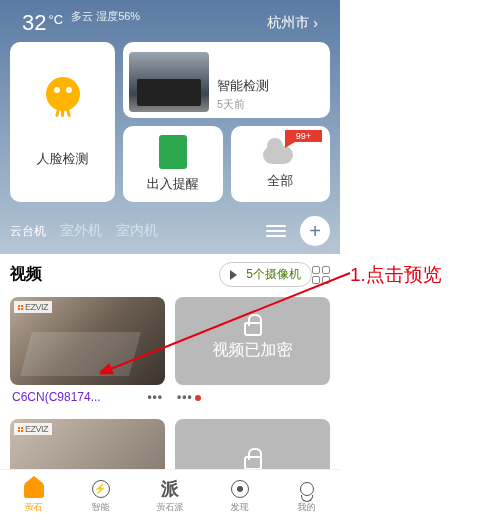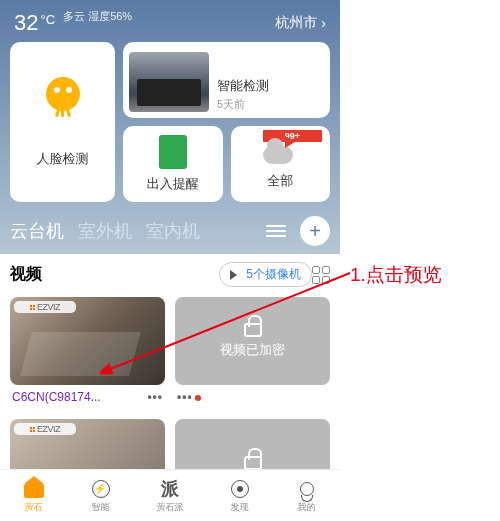--- a/index.html
+++ b/index.html
@@ -1,18 +1,18 @@
 <!DOCTYPE html>
 <html><head>
 <meta charset="utf-8">
 <style>
 * { box-sizing: border-box; margin: 0; padding: 0; }
 body { font-family: -apple-system, "PingFang SC", sans-serif; background: #fff; width: 500px; height: 521px; overflow: hidden; position: relative; }
 .phone { width: 340px; height: 521px; float: left; position: relative; overflow: hidden; background: linear-gradient(180deg, #5b7ba4 0%, #a3b8cc 40%, #d0d8e0 60%, #fff 80%); }
-.statusbar { display: flex; align-items: center; justify-content: space-between; padding: 10px 14px 6px; color: #fff; }
+.statusbar { display: flex; align-items: center; justify-content: space-between; padding: 10px 22px 6px; color: #fff; }
 .temp { font-size: 22px; font-weight: 500; display: flex; align-items: flex-start; }
 .temp .deg { font-size: 13px; margin-top: 2px; margin-left: 2px; }
 .weather-info { font-size: 11px; margin-left: 8px; line-height: 1.2; color: #e8eef4; }
 .city { font-size: 14px; display: flex; align-items: center; gap: 4px; }
 .card { background: #fff; border-radius: 10px; display: flex; flex-direction: column; align-items: center; justify-content: center; gap: 6px; position: relative; }
 .card.face { grid-row: 1 / span 2; }
 .card.smart { grid-column: 2; grid-row: 1; flex-direction: row; justify-content: flex-start; padding: 6px; gap: 8px; }
 .card.smart .thumb { width: 80px; height: 60px; background: linear-gradient(180deg,#9aa5b0 0%, #3a4552 70%, #888 100%); border-radius: 4px; position: relative; overflow:hidden; }
 .card.smart .thumb::after{content:"";position:absolute;inset:45% 10% 10% 10%;background:#222;border-radius:2px;}
 .card .lbl { font-size: 13px; color: #333; }
@@ -24,47 +24,47 @@
 .icon-face::before, .icon-face::after { content: ""; position: absolute; width: 6px; height: 6px; background: #fff; border-radius: 50%; top: 10px; }
 .icon-face::before { left: 8px; } .icon-face::after { right: 8px; }
 .leg1,.leg2,.leg3{position:absolute;width:3px;height:8px;background:#ffb400;border-radius:2px;bottom:-6px;}
 .leg1{left:10px;transform:rotate(15deg);} .leg2{left:15px;} .leg3{right:10px;transform:rotate(-15deg);}
 .icon-door { width: 28px; height: 34px; background: #2ea84f; border-radius: 3px; position: relative; }
 .icon-door::after { content: ""; position: absolute; right: -8px; top: 10px; border: 8px solid transparent; border-left-color: #2ea84f; }
 .icon-all { width: 34px; height: 28px; position: relative; }
 .icon-all .cloud { width: 30px; height: 18px; background: #c8c8c8; border-radius: 10px; position: absolute; bottom: 2px; }
 .icon-all .cloud::before{content:"";position:absolute;width:16px;height:16px;background:#c8c8c8;border-radius:50%;left:4px;top:-8px;}
 .icon-all .play { position: absolute; right: -4px; top: -2px; border: 6px solid transparent; border-left: 10px solid #e63a2d; }
-.badge99 { position: absolute; top: 4px; right: 8px; background: #e63a2d; color: #fff; font-size: 9px; border-radius: 0; padding: 1px 22px; font-weight: bold; }
+.badge99 { position: absolute; top: 4px; right: 8px; background: #e63a2d; color: #fff; font-size: 9px; border-radius: 0; padding: 1px 11px; }
 .tabs { display: flex; align-items: center; gap: 14px; padding: 14px 10px 8px; color: #e8eef4; }
-.tabs .tab { font-size: 18px; opacity: 0.7; }
-.tabs .tab.active { font-size: 18px; opacity: 1; color:#fff; }
+.tabs .tab { font-size: 14px; opacity: 0.7; }
+.tabs .tab.active { font-size: 12px; opacity: 1; color:#fff; }
 .tabs .spacer { flex: 1; }
 .tabs .hamburger { width: 20px; display: flex; flex-direction: column; gap: 3px; }
 .tabs .hamburger span { height: 2px; background: #fff; border-radius: 1px; }
 .tabs .add { width: 30px; height: 30px; background: #fff; border-radius: 50%; color: #5b7ba4; display: flex; align-items: center; justify-content: center; font-size: 20px; font-weight: 300; }
 .video-section { background: #fff; padding: 8px 10px 0; }
 .video-head { display: flex; align-items: center; }
 .video-head .title { font-size: 16px; font-weight: 600; flex: 1; }
-.cam-pill { border: 1px solid #ccc; border-radius: 14px; padding: 3px 10px; font-size: 12px; display: flex; align-items: center; gap: 4px; color: #3b82f6; }
+.cam-pill { border: 1px solid #ccc; border-radius: 14px; padding: 3px 10px; font-size: 12px; display: flex; align-items: center; gap: 4px; color: #4d7c0f; }
 .cam-pill .pb { width: 0; height: 0; border: 5px solid transparent; border-left: 7px solid #555; }
 .grid-icon { width: 18px; height: 18px; display: grid; grid-template: 1fr 1fr / 1fr 1fr; gap: 2px; }
 .grid-icon span { border: 1.5px solid #888; border-radius: 2px; }
 .video-grid { display: grid; grid-template-columns: 1fr 1fr; gap: 10px; margin-top: 10px; }
 .video-item { display: flex; flex-direction: column; }
 .video-thumb { height: 88px; border-radius: 8px; position: relative; overflow: hidden; background: #aaa; }
 .vt1 { background: linear-gradient(135deg, #b8a898 0%, #6d5f52 50%, #3a342e 100%); }
 .vt1::after{content:"";position:absolute;inset:40% 20% 10% 10%;background:rgba(255,255,255,0.15);transform:skewX(-15deg);}
 .vt2 { background: #b9b9b9; display: flex; align-items: center; justify-content: center; flex-direction: column; gap: 4px; }
 .vt3 { background: linear-gradient(135deg,#c9bdb0, #7d7268); }
 .vt4 { background: #b9b9b9; display:flex;align-items:center;justify-content:center;}
 .lock-i { width: 18px; height: 14px; border: 2px solid #fff; border-radius: 3px; position: relative; }
 .lock-i::before { content: ""; position: absolute; width: 10px; height: 10px; border: 2px solid #fff; border-bottom: none; border-radius: 6px 6px 0 0; top: -10px; left: 2px; }
-.enc-txt { color: #fff; font-size: 13px; }
-.brand-badge { position: absolute; top: 4px; left: 4px; background: rgba(255,255,255,0.85); border-radius: 5px; font-size: 9px; padding: 1px 16px; color:#666; letter-spacing:-0.5px;}
+.enc-txt { color: #fff; font-size: 16px; }
+.brand-badge { position: absolute; top: 4px; left: 4px; background: rgba(255,255,255,0.85); border-radius: 0; font-size: 9px; padding: 1px 4px; color:#666; letter-spacing:-0.5px;}
 .brand-badge .dots{display:inline-grid;grid-template:1fr 1fr/1fr 1fr;gap:1px;vertical-align:middle;margin-right:2px;}
 .brand-badge .dots i{width:2px;height:2px;background:#f60;display:block;}
 .video-meta { display: flex; align-items: center; justify-content: space-between; padding: 5px 2px; font-size: 12px; }
 .video-meta .name { color: #6d28d9; }
 .video-meta .more { letter-spacing: 1px; color: #666; font-weight:bold; }
 .red-dot { width: 6px; height: 6px; background: #e63a2d; border-radius: 50%; display: inline-block; margin-left: 2px; vertical-align: middle; }
 .tabbar { position: absolute; bottom: 0; left: 0; width: 340px; height: 52px; background: #fff; border-top: 1px solid #eee; display: flex; justify-content: space-around; align-items: center; }
 .tabbar .item { display: flex; flex-direction: column; align-items: center; gap: 1px; font-size: 9px; color: #888; }
 .tabbar .item.active { color: #f90; }
 .tb-icon { width: 22px; height: 22px; position: relative; display:flex;align-items:center;justify-content:center; }

